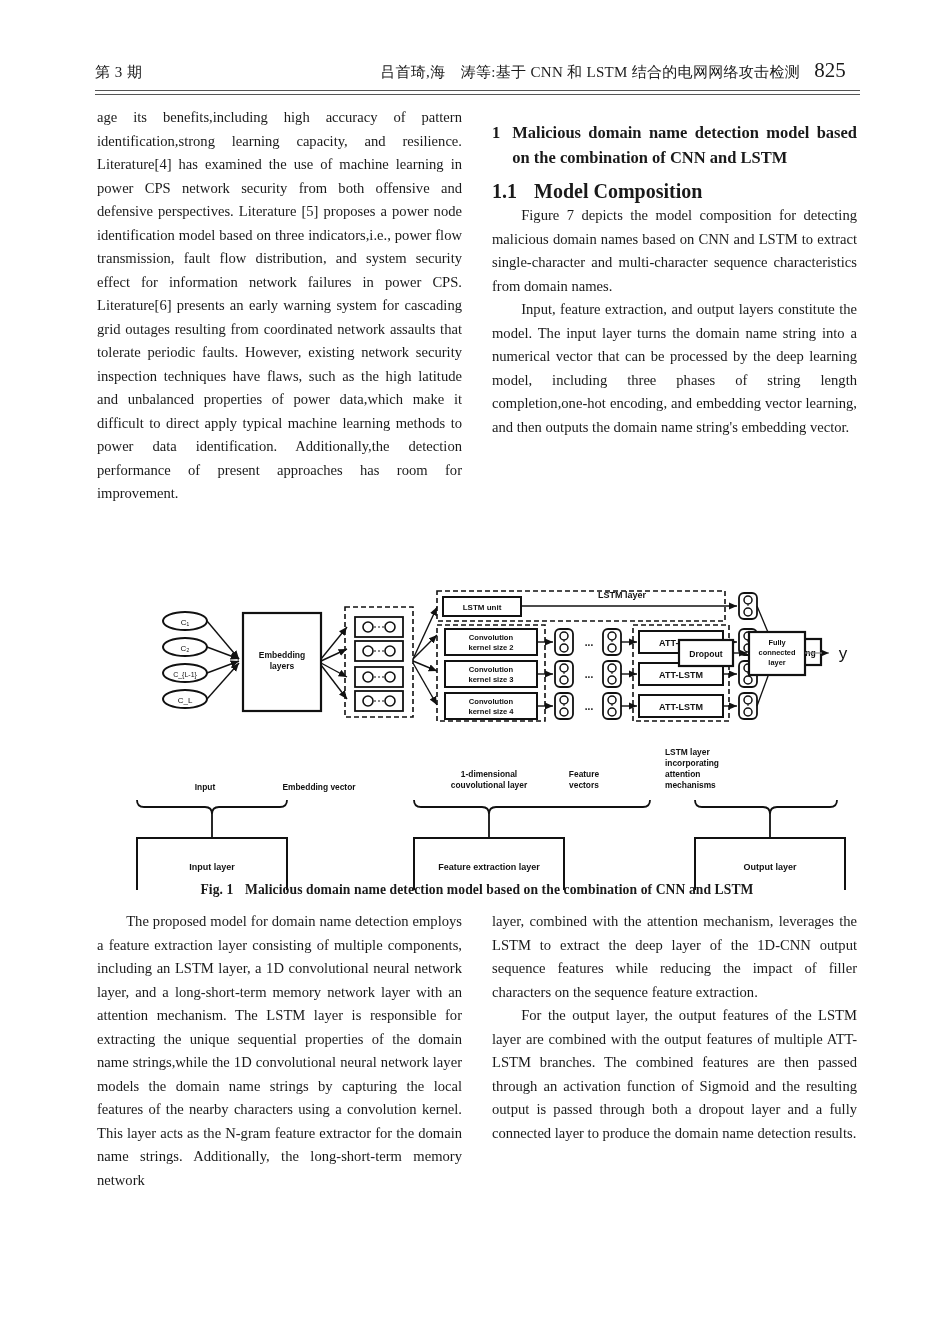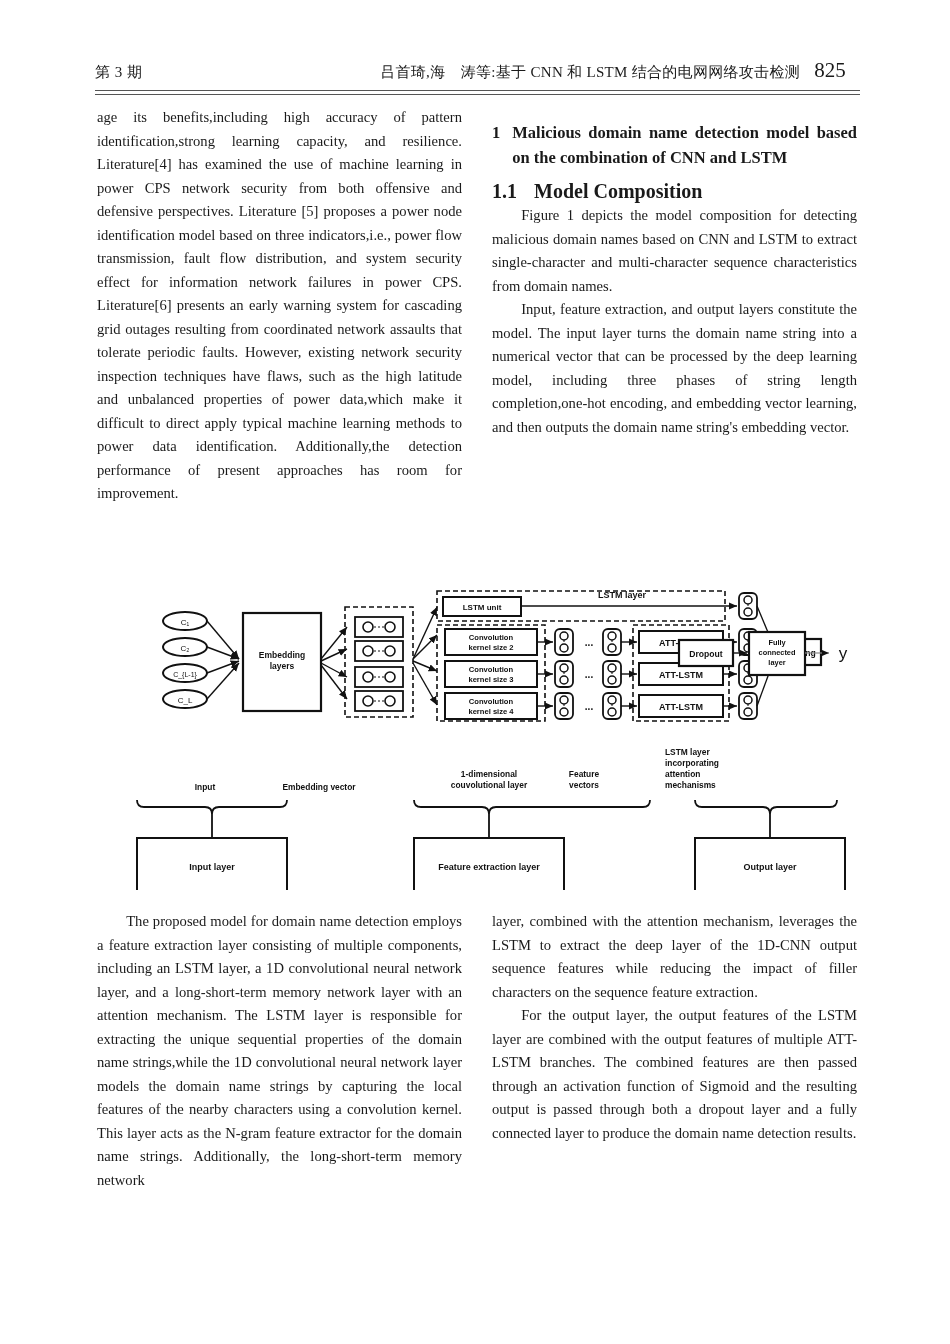--- a/index.html
+++ b/index.html
@@ -138,21 +138,21 @@
 
   <div class="col col-right" id="right-top">
     <h2 class="sec">
       <span class="num">1</span>
       <span class="txt">Malicious domain name detection model based on the combination of CNN and LSTM</span>
     </h2>
     <h3 class="subsec">
       <span class="num">1.1</span>
       <span>Model Composition</span>
     </h3>
-    <p class="indent">Figure 1 depicts the model composition for detecting malicious domain names based on CNN and LSTM to extract single-character and multi-character sequence characteristics from domain names.</p>
+    <p class="indent">Figure 7 depicts the model composition for detecting malicious domain names based on CNN and LSTM to extract single-character and multi-character sequence characteristics from domain names.</p>
     <p class="indent">Input, feature extraction, and output layers constitute the model. The input layer turns the domain name string into a numerical vector that can be processed by the deep learning model, including three phases of string length completion,one-hot encoding, and embedding vector learning, and then outputs the domain name string's embedding vector.</p>
   </div>
 
   <div class="figure">
     <svg class="diagram" width="760" height="300" viewBox="0 0 760 300">
       <defs>
         <marker id="arw" markerWidth="7" markerHeight="7" refX="6" refY="2.6" orient="auto" markerUnits="strokeWidth">
           <path d="M0,0 L6,2.6 L0,5.2 z" fill="#111"></path>
         </marker>
       </defs>
@@ -441,20 +441,24 @@
         <path d="M598,55 q0,7 7,7 H666 q7,0 7,7 q0,-7 7,-7 H733 q7,0 7,-7"></path>
         <line x1="673" y1="69" x2="673" y2="93"></line>
       </g>
       <g>
         <rect x="598" y="93" width="150" height="56" fill="#fff" stroke="#111" stroke-width="2"></rect>
         <text x="673" y="125" font-size="9" font-weight="bold" text-anchor="middle">Output layer</text>
       </g>
     </svg>
   </div>
 
+  <div class="figcaption">
+    <span class="lbl">Fig. 1</span>
+    <span>Malicious domain name detection model based on the combination of CNN and LSTM</span>
+  </div>
 
   <div class="col col-left" id="left-bottom">
     <p class="indent">The proposed model for domain name detection employs a feature extraction layer consisting of multiple components, including an LSTM layer, a 1D convolutional neural network layer, and a long-short-term memory network layer with an attention mechanism. The LSTM layer is responsible for extracting the unique sequential properties of the domain name strings,while the 1D convolutional neural network layer models the domain name strings by capturing the local features of the nearby characters using a convolution kernel. This layer acts as the N-gram feature extractor for the domain name strings. Additionally, the long-short-term memory network</p>
   </div>
 
   <div class="col col-right" id="right-bottom">
     <p>layer, combined with the attention mechanism, leverages the LSTM to extract the deep layer of the 1D-CNN output sequence features while reducing the impact of filler characters on the sequence feature extraction.</p>
     <p class="indent">For the output layer, the output features of the LSTM layer are combined with the output features of multiple ATT-LSTM branches. The combined features are then passed through an activation function of Sigmoid and the resulting output is passed through both a dropout layer and a fully connected layer to produce the domain name detection results.</p>
   </div>
 

